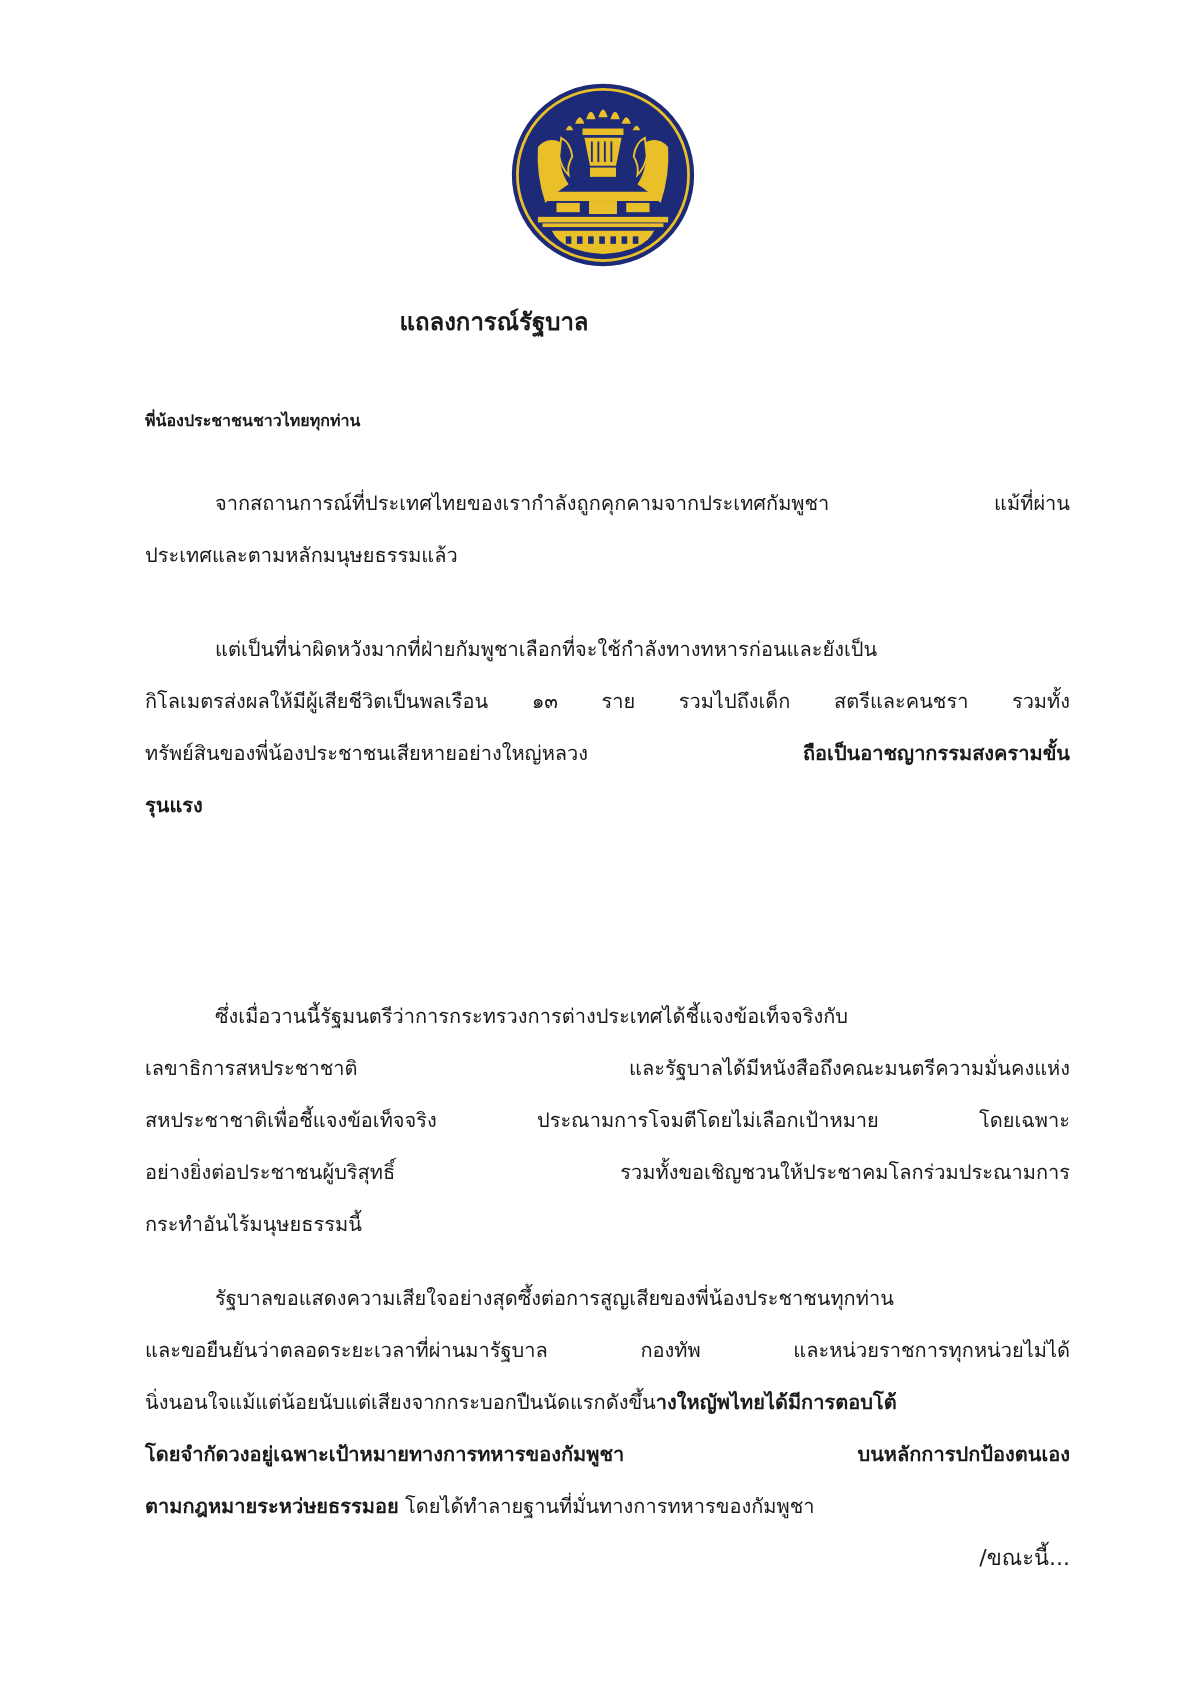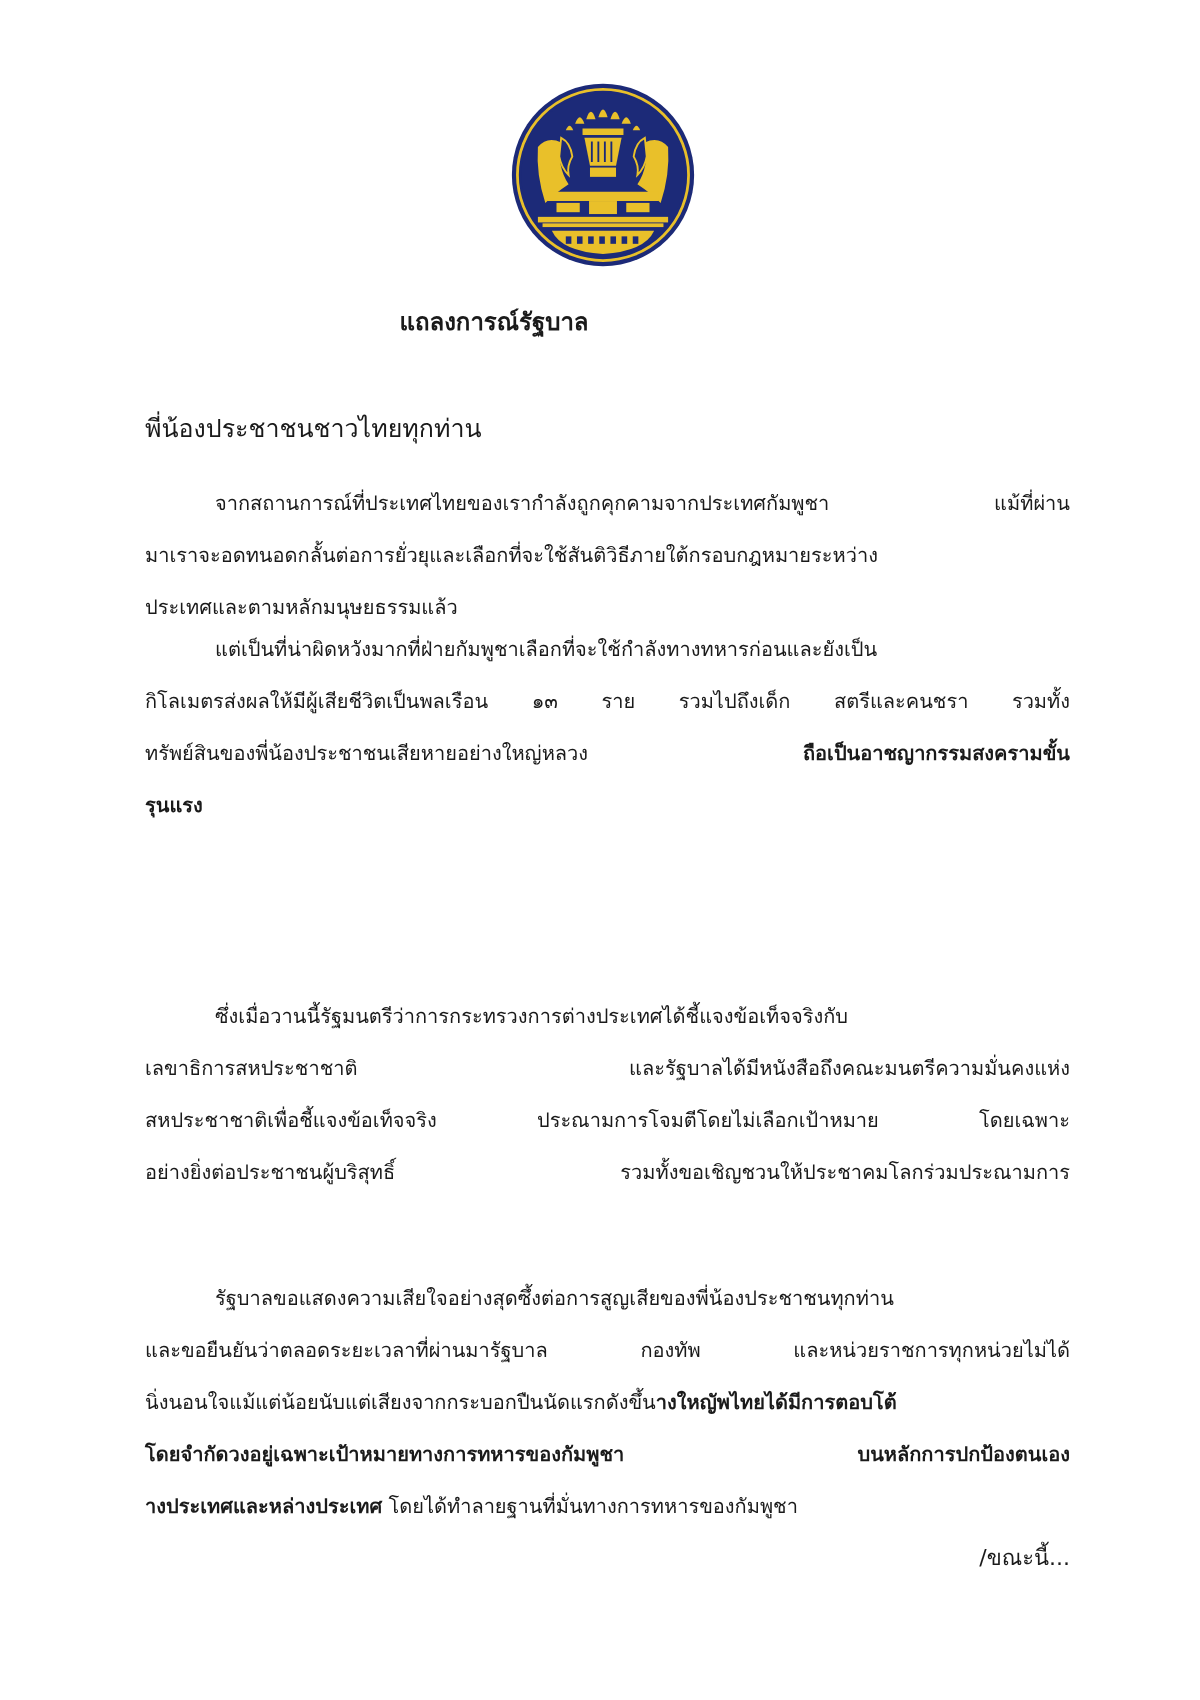--- a/index.html
+++ b/index.html
@@ -2,21 +2,21 @@
 <html><head>
 <meta charset="utf-8">
 <style>
   html, body { margin: 0; padding: 0; background: #ffffff; }
   body { width: 1200px; height: 1700px; position: relative; overflow: hidden;
          font-family: "DejaVu Sans", "Liberation Sans", sans-serif; color: #1a1a1a; }
   .seal { position: absolute; left: 510px; top: 82px; width: 186px; height: 186px; }
   .title { position: absolute; top: 302px; left: 0; width: 988px; text-align: center;
            font-size: 24px; font-weight: bold; }
   .content { position: absolute; left: 145px; top: 0; width: 925px; }
-  .greeting { position: absolute; top: 408px; left: 0; font-size: 25px; font-weight: normal; white-space: nowrap; }
+  .greeting { position: absolute; top: 408px; left: 0; font-size: 16px; font-weight: bold; white-space: nowrap; }
   .para { position: absolute; left: 0; width: 925px; font-size: 20px; line-height: 52px; }
   .line { display: block; white-space: nowrap; text-align: justify; text-align-last: justify; height: 52px; }
   .line.last { text-align-last: left; }
   .line.indent { padding-left: 70px; }
   .b { font-weight: bold; }
   .cont { position: absolute; top: 1540px; right: 130px; font-size: 22px; margin-left: 28px; }
 </style>
 </head>
 <body>
 
@@ -69,40 +69,40 @@
   </g>
 </svg>
 
 <div class="title">แถลงการณ์รัฐบาล</div>
 
 <div class="content">
   <div class="greeting">พี่น้องประชาชนชาวไทยทุกท่าน</div>
 
   <div class="para" style="top:477px;">
     <span class="line indent">จากสถานการณ์ที่ประเทศไทยของเรากำลังถูกคุกคามจากประเทศกัมพูชา แม้ที่ผ่าน</span>
-    <span class="line">มาเราจะอดทนอดกลั้นต่อการยั่วยุและเลือกที่จะใช้สันติวิธีภายใต้กรอบกฎหมายระหว่าง</span>
     <span class="line last">ประเทศและตามหลักมนุษยธรรมแล้ว</span>
   </div>
 
   <div class="para" style="top:623px;">
     <span class="line indent">แต่เป็นที่น่าผิดหวังมากที่ฝ่ายกัมพูชาเลือกที่จะใช้กำลังทางทหารก่อนและยังเป็น</span>
     <span class="line">กิโลเมตรส่งผลให้มีผู้เสียชีวิตเป็นพลเรือน ๑๓ ราย รวมไปถึงเด็ก สตรีและคนชรา รวมทั้ง</span>
     <span class="line"><span>ทรัพย์สินของพี่น้องประชาชนเสียหายอย่างใหญ่หลวง </span><span class="b">ถือเป็นอาชญากรรมสงครามขั้น</span></span>
     <span class="line last b">รุนแรง</span>
   </div>
 
   <div class="para" style="top:990px;">
     <span class="line indent">ซึ่งเมื่อวานนี้รัฐมนตรีว่าการกระทรวงการต่างประเทศได้ชี้แจงข้อเท็จจริงกับ</span>
     <span class="line">เลขาธิการสหประชาชาติ และรัฐบาลได้มีหนังสือถึงคณะมนตรีความมั่นคงแห่ง</span>
     <span class="line">สหประชาชาติเพื่อชี้แจงข้อเท็จจริง ประณามการโจมตีโดยไม่เลือกเป้าหมาย โดยเฉพาะ</span>
     <span class="line">อย่างยิ่งต่อประชาชนผู้บริสุทธิ์ รวมทั้งขอเชิญชวนให้ประชาคมโลกร่วมประณามการ</span>
+    <span class="line last">กระทำอันไร้มนุษยธรรมนี้</span>
   </div>
 
   <div class="para" style="top:1272px;">
     <span class="line indent">รัฐบาลขอแสดงความเสียใจอย่างสุดซึ้งต่อการสูญเสียของพี่น้องประชาชนทุกท่าน</span>
     <span class="line">และขอยืนยันว่าตลอดระยะเวลาที่ผ่านมารัฐบาล กองทัพ และหน่วยราชการทุกหน่วยไม่ได้</span>
     <span class="line"><span>นิ่งนอนใจแม้แต่น้อยนับแต่เสียงจากกระบอกปืนนัดแรกดังขึ้น</span><span class="b">างใหญัพไทยได้มีการตอบโต้</span></span>
     <span class="line b">โดยจำกัดวงอยู่เฉพาะเป้าหมายทางการทหารของกัมพูชา บนหลักการปกป้องตนเอง</span>
-    <span class="line last"><span class="b">างประเทศและหล่างประเทศ</span><span> โดยได้ทำลายฐานที่มั่นทางการทหารของกัมพูชา</span></span>
+    <span class="line last"><span class="b">ตามกฎหมายระหว่ษยธรรมอย</span><span> โดยได้ทำลายฐานที่มั่นทางการทหารของกัมพูชา</span></span>
   </div>
 </div>
 
 <div class="cont">/ขณะนี้...</div>
 
 </body></html>

